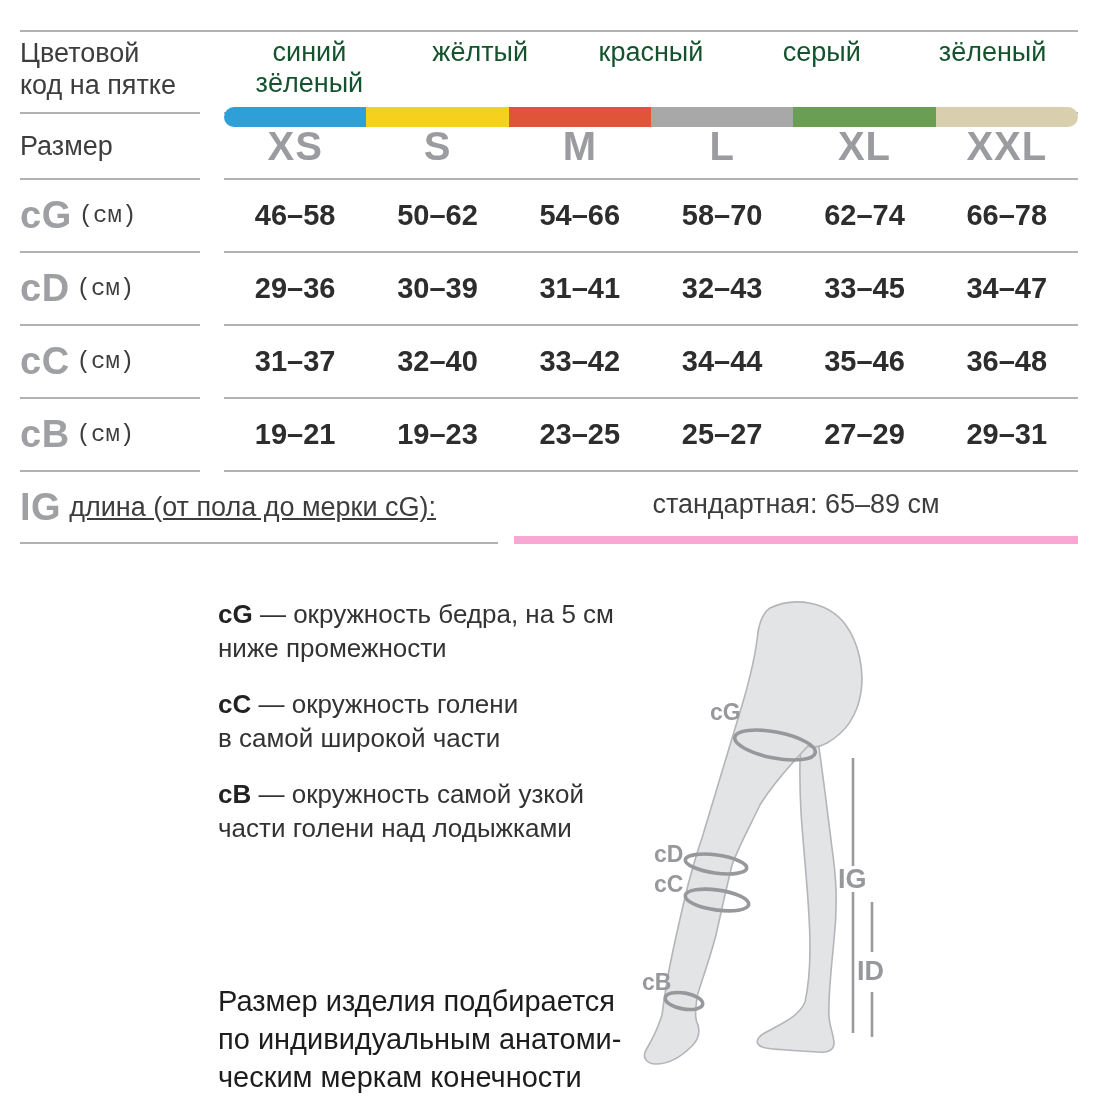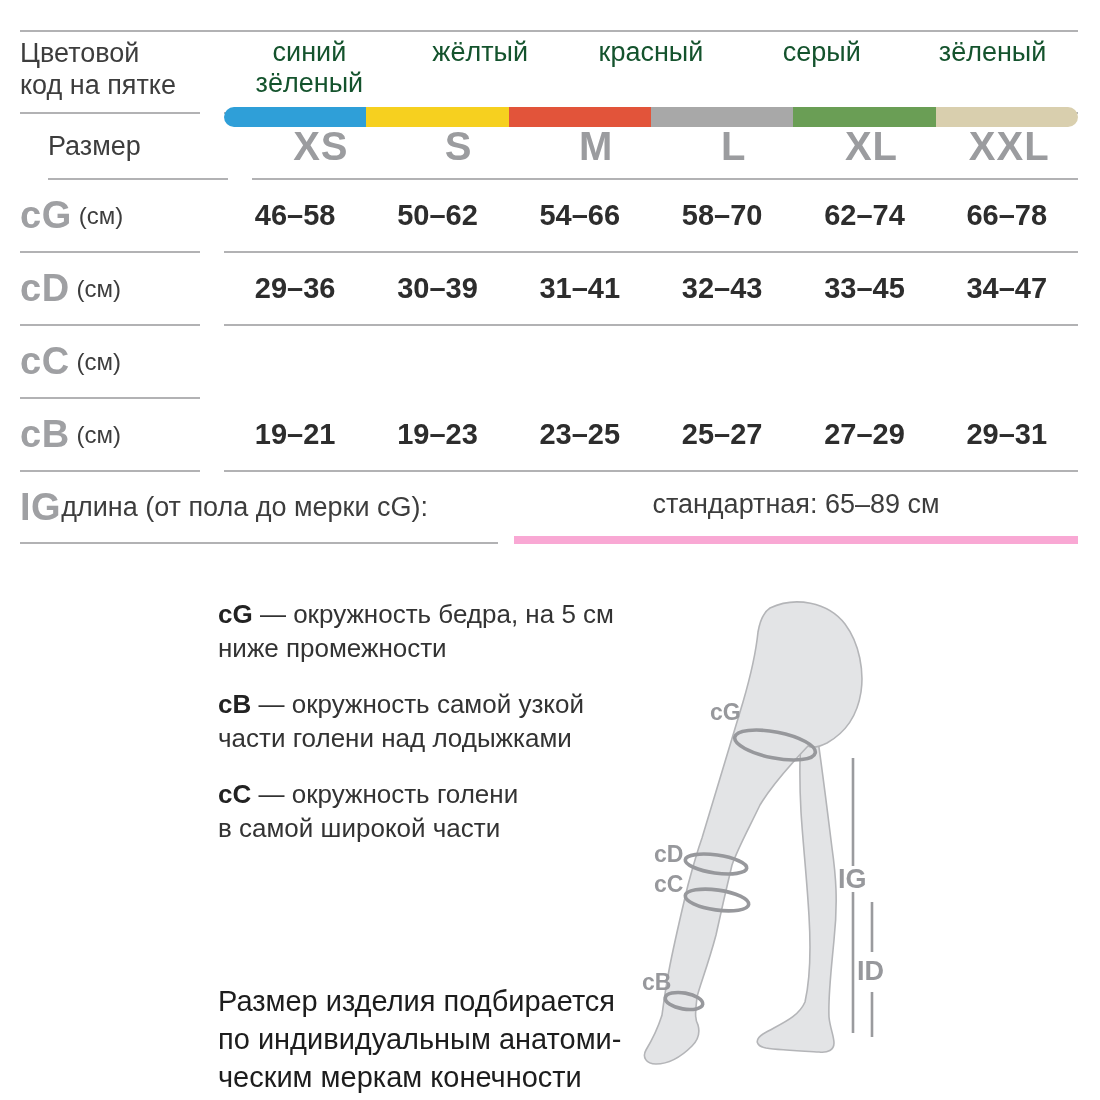--- a/index.html
+++ b/index.html
@@ -14,30 +14,30 @@
           border-bottom:2px solid #b2b2b4;color:#3d3d3d;font-size:27px;}
   .datacol{flex:1;margin-left:24px;border-bottom:2px solid #b2b2b4;
            display:grid;grid-template-columns:repeat(6,1fr);align-items:center;}
   .color-row{height:82px;}
   .color-row .lblcol{align-items:flex-start;padding-top:5px;line-height:32px;display:block;}
   .color-row .datacol{display:block;padding-top:5px;}
   .cnames{display:grid;grid-template-columns:repeat(5,1fr);color:#14532d;font-size:27px;}
   .cnames span{text-align:center;}
   .cbar{display:flex;height:20px;border-radius:11px;overflow:hidden;margin-top:8px;}
   .cbar .seg{flex:1;}
-  .size-row{height:66px;margin-left:28px;}
+  .size-row{height:66px;}
   .sizecell{text-align:center;font-weight:800;font-size:40px;color:#9b9c9f;letter-spacing:1px;}
   .meas-row{height:73px;}
   .code{font-weight:800;font-size:38px;color:#9fa0a3;letter-spacing:.5px;}
-  .unit{font-size:24px;color:#3d3d3d;margin-left:7px;}
+  .unit{font-size:24px;color:#3d3d3d;margin-left:7px;font-family:Liberation Mono, monospace;}
   .valcell{text-align:center;font-weight:700;font-size:29px;color:#2d2d2d;}
   .ig-row{height:72px;display:flex;}
   .ig-left{width:478px;flex:none;display:flex;align-items:center;
            border-bottom:2px solid #b2b2b4;}
-  .ig-label{font-size:27px;color:#3d3d3d;}
+  .ig-label{font-size:27px;color:#3d3d3d;margin-left:8px;text-decoration:underline;}
   .ig-right{flex:1;margin-left:16px;border-bottom:8px solid #f9a8d4;
             display:flex;align-items:center;justify-content:center;
             font-size:27px;color:#3d3d3d;}
 
   
   .defs{position:absolute;left:218px;top:597px;width:450px;color:#333;}
   .defs p{margin:0 0 22px 0;font-size:26px;line-height:34px;}
   .defcode{font-weight:700;color:#222;}
   .note{position:absolute;left:218px;top:982px;width:460px;
         font-weight:400;font-size:29px;line-height:38px;color:#1d1d1d;}
@@ -123,20 +123,28 @@
         <span class="valcell">33–45</span>
         <span class="valcell">34–47</span>
       </div>
     </div>
 
     <div class="trow meas-row">
       <div class="lblcol">
         <span class="code">cC</span>
         <span class="unit">(см)</span>
       </div>
+      <div class="datacol">
+        <span class="valcell">31–37</span>
+        <span class="valcell">32–40</span>
+        <span class="valcell">33–42</span>
+        <span class="valcell">34–44</span>
+        <span class="valcell">35–46</span>
+        <span class="valcell">36–48</span>
+      </div>
     </div>
 
     <div class="trow meas-row">
       <div class="lblcol">
         <span class="code">cB</span>
         <span class="unit">(см)</span>
       </div>
       <div class="datacol">
         <span class="valcell">19–21</span>
         <span class="valcell">19–23</span>
@@ -156,28 +164,28 @@
     </div>
   </div>
 
   <div class="defs">
     <p>
       <span class="defcode">cG</span>
       <span>— окружность бедра, на 5 см</span><br>
       <span>ниже промежности</span>
     </p>
     <p>
+      <span class="defcode">cC</span>
+      <span>— окружность голени</span><br>
+      <span>в самой широкой части</span>
+    </p>
+    <p>
       <span class="defcode">cB</span>
       <span>— окружность самой узкой</span><br>
       <span>части голени над лодыжками</span>
-    </p>
-    <p>
-      <span class="defcode">cC</span>
-      <span>— окружность голени</span><br>
-      <span>в самой широкой части</span>
     </p>
   </div>
 
   <div class="note">
     <span>Размер изделия подбирается</span><br>
     <span>по индивидуальным анатоми-</span><br>
     <span>ческим меркам конечности</span>
   </div>
 
   <svg class="diagram" width="320" height="520" viewBox="0 0 320 520">

